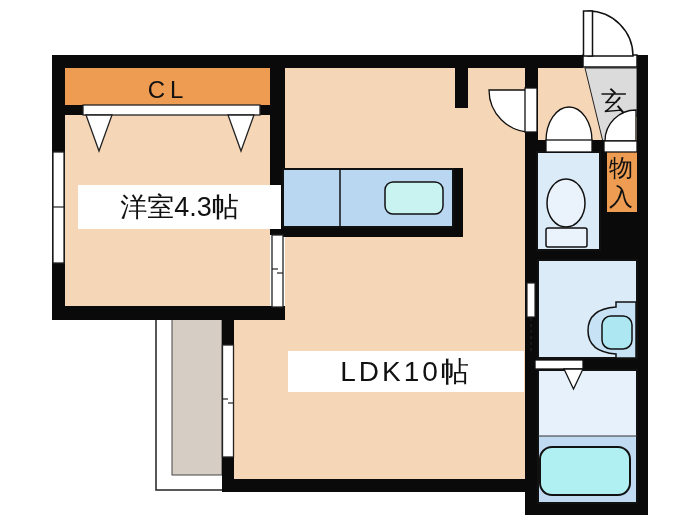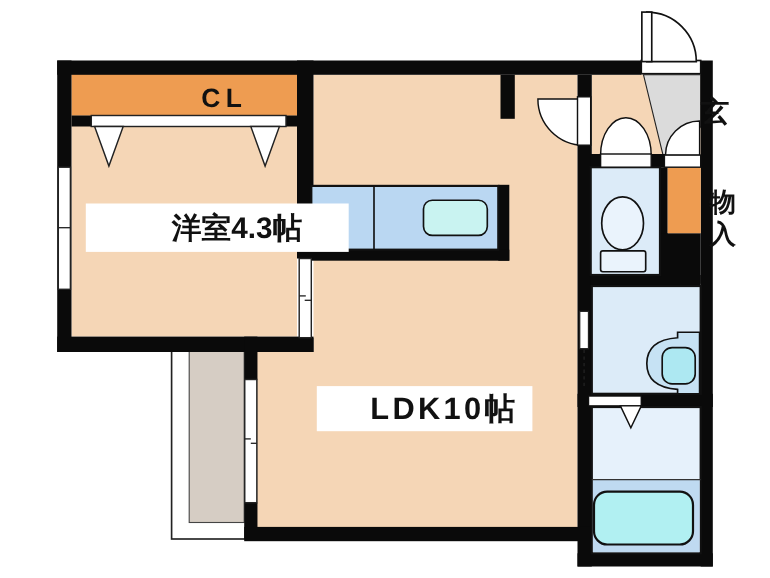--- a/index.html
+++ b/index.html
@@ -7,50 +7,49 @@
     position:relative;
     width:700px; height:525px;
     background:#ffffff;
     font-family:"Liberation Sans", sans-serif;
     overflow:hidden;
   }
   .stage svg { position:absolute; left:0; top:0; }
   .label {
     position:absolute;
     color:#111;
-    font-weight:700;
+    font-weight:400;
     white-space:nowrap;
-    padding-left:36px;
   }
   .lbl-cl {
     left:66px; top:76px; width:204px;
     text-align:center;
     font-size:24px; letter-spacing:5px;
   }
   .lbl-yoshitsu {
     left:78px; top:185px; width:203px; height:44px;
     background:#fff;
     font-size:27px; line-height:44px; text-align:center;
   }
   .lbl-ldk {
-    left:288px; top:351px; width:160px; height:41px;
+    left:288px; top:351px; width:236px; height:41px;
     background:#fff;
     font-size:28px; line-height:41px; text-align:center;
     letter-spacing:3px;
   }
   .lbl-genkan {
     left:599px; top:84px; width:30px;
     text-align:center;
     font-size:26px;
   }
   .lbl-storage {
     left:606px; top:153px; width:30px;
     text-align:center;
     font-size:24px; line-height:29px;
-    word-break:break-all; white-space:normal;margin-top:17px;
+    word-break:break-all; white-space:normal;
   }
 </style>
 </head>
 <body>
 
 <div class="stage">
 
 <svg viewBox="0 0 700 525" width="700" height="525">
 
   <rect x="0" y="0" width="700" height="525" fill="#ffffff"></rect>

